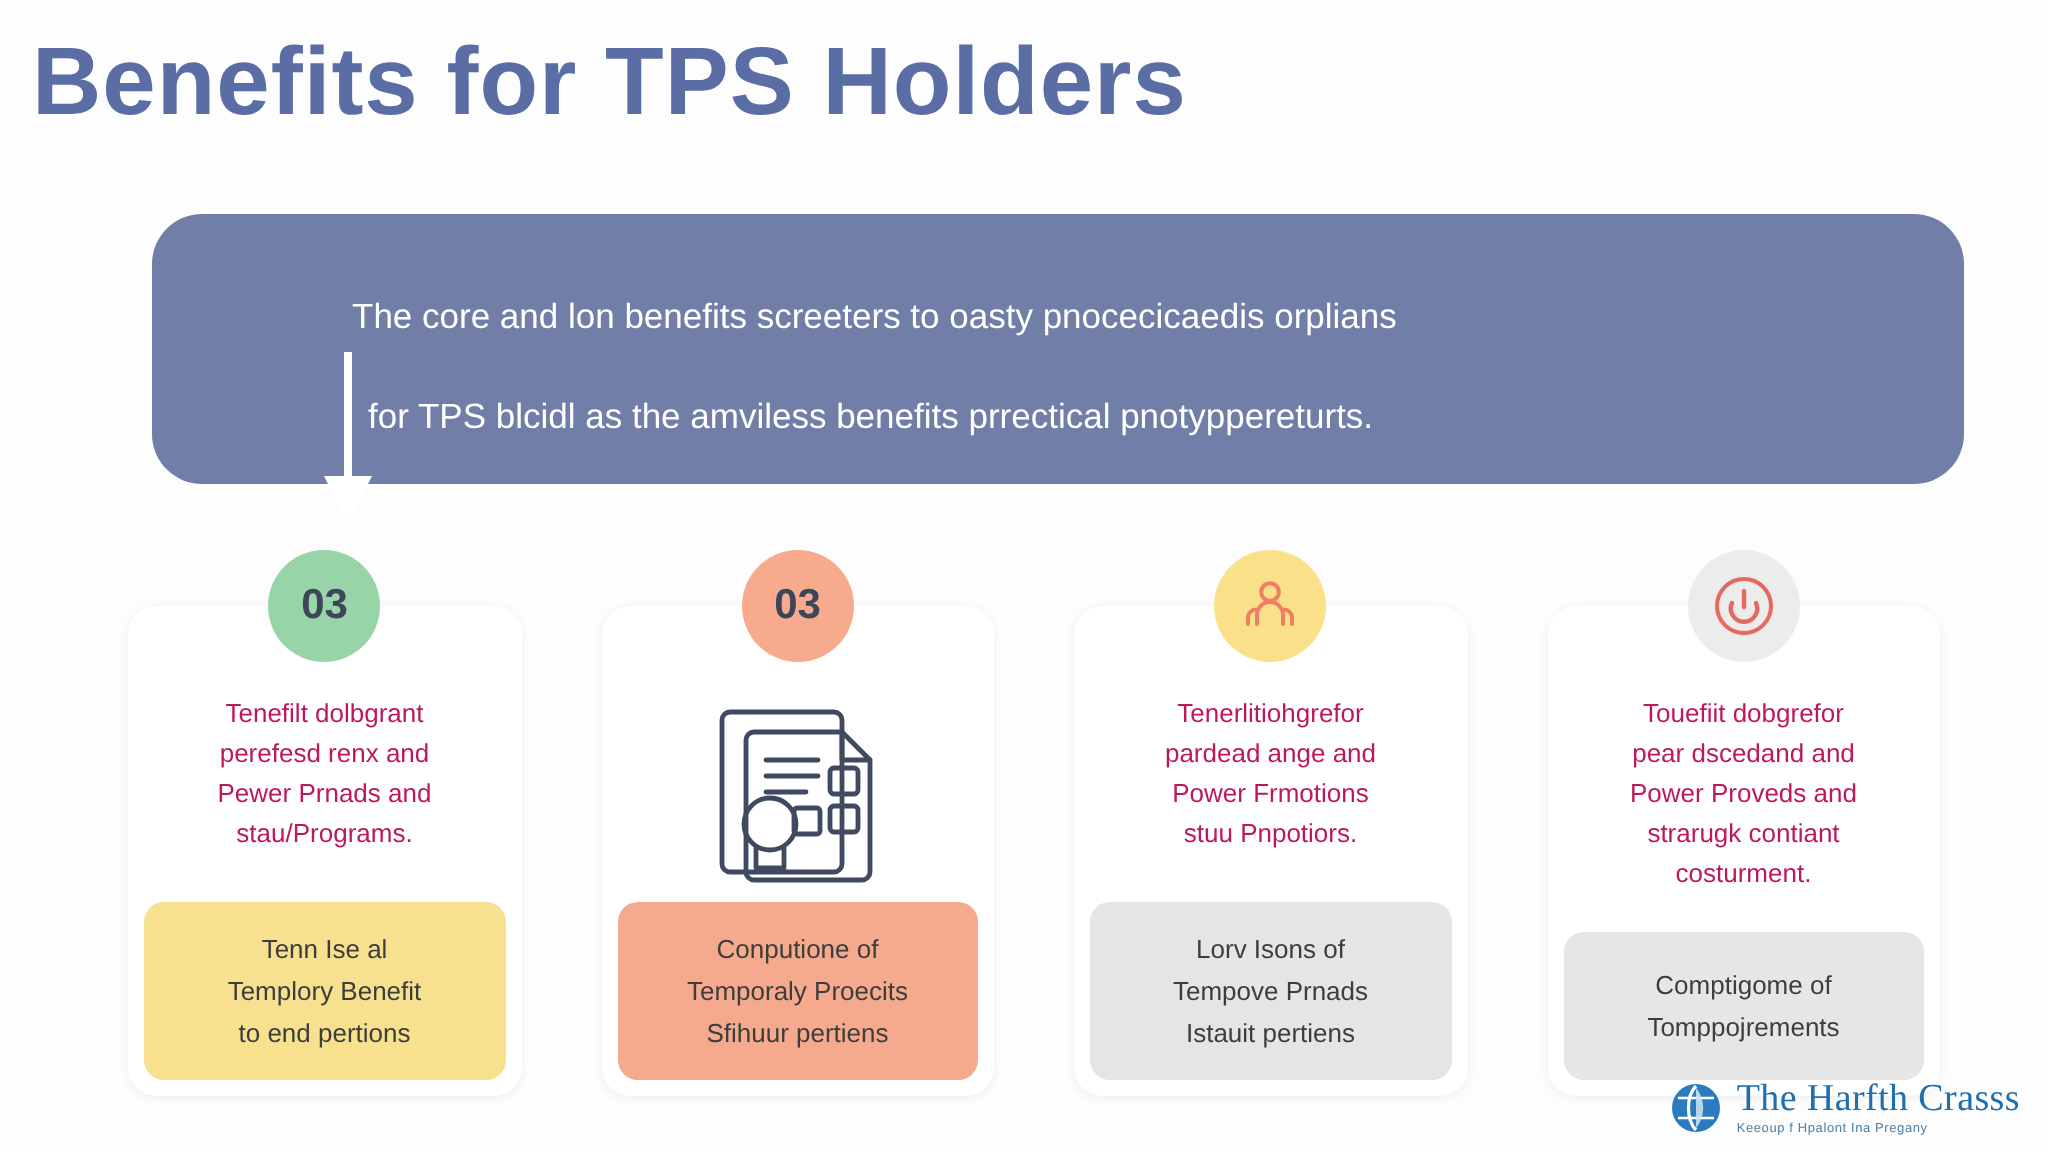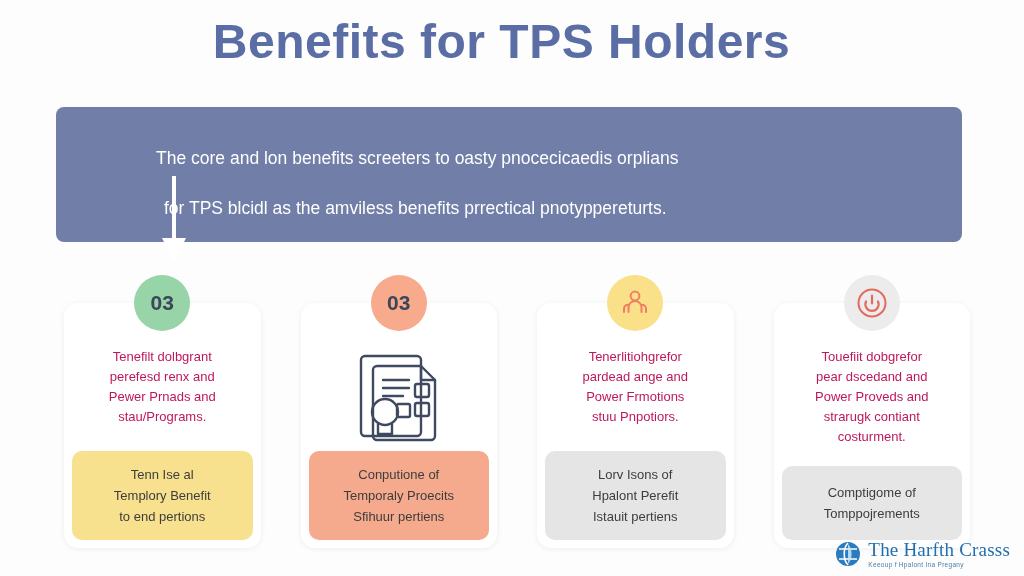--- a/index.html
+++ b/index.html
@@ -12,39 +12,38 @@
     background: #fdfdfd;
     font-family: "Liberation Sans", sans-serif;
     overflow: hidden;
     position: relative;
   }
 
   
   .page-title {
     position: absolute;
     top: 14px;
-    left: 6px;
+    left: 16px;
     width: 991px;
-    text-align: center;
     font-size: 48px;
     font-weight: bold;
     color: #5a6ea5;
     letter-spacing: 0.5px;
     line-height: 1.15;
   }
 
   
   .banner {
     position: absolute;
-    left: 56px;
+    left: 76px;
     top: 107px;
     width: 906px;
     height: 135px;
     background: #707ea8;
-    border-radius: 8px;
+    border-radius: 25px;
     box-sizing: border-box;
     padding: 26px 40px 0 100px;
   }
   .banner-line {
     color: #ffffff;
     font-size: 17.5px;
     line-height: 50px;
     white-space: nowrap;
     font-weight: normal;
   }
@@ -239,21 +238,21 @@
       </svg>
     </div>
     <div class="card-body">
       <span class="ln">Tenerlitiohgrefor</span>
       <span class="ln">pardead ange and</span>
       <span class="ln">Power Frmotions</span>
       <span class="ln">stuu Pnpotiors.</span>
     </div>
     <div class="card-footer" style="background: #e5e5e5;">
       <span class="ln">Lorv Isons of</span>
-      <span class="ln">Hpalont Perefit</span>
+      <span class="ln">Tempove Prnads</span>
       <span class="ln">Istauit pertiens</span>
     </div>
   </div>
 
   <div class="card">
     <div class="badge" style="background: rgb(236, 236, 236);">
       <svg width="34" height="34" viewBox="0 0 34 34">
         <circle cx="17" cy="17" r="13.5" fill="none" stroke="#e4695f" stroke-width="2"></circle>
         <path d="M11 15.5 a6.6 6.6 0 1 0 12 0" fill="none" stroke="#e4695f" stroke-width="2.2" stroke-linecap="round"></path>
         <line x1="17" y1="9.5" x2="17" y2="17.5" stroke="#e4695f" stroke-width="2.2" stroke-linecap="round"></line>

